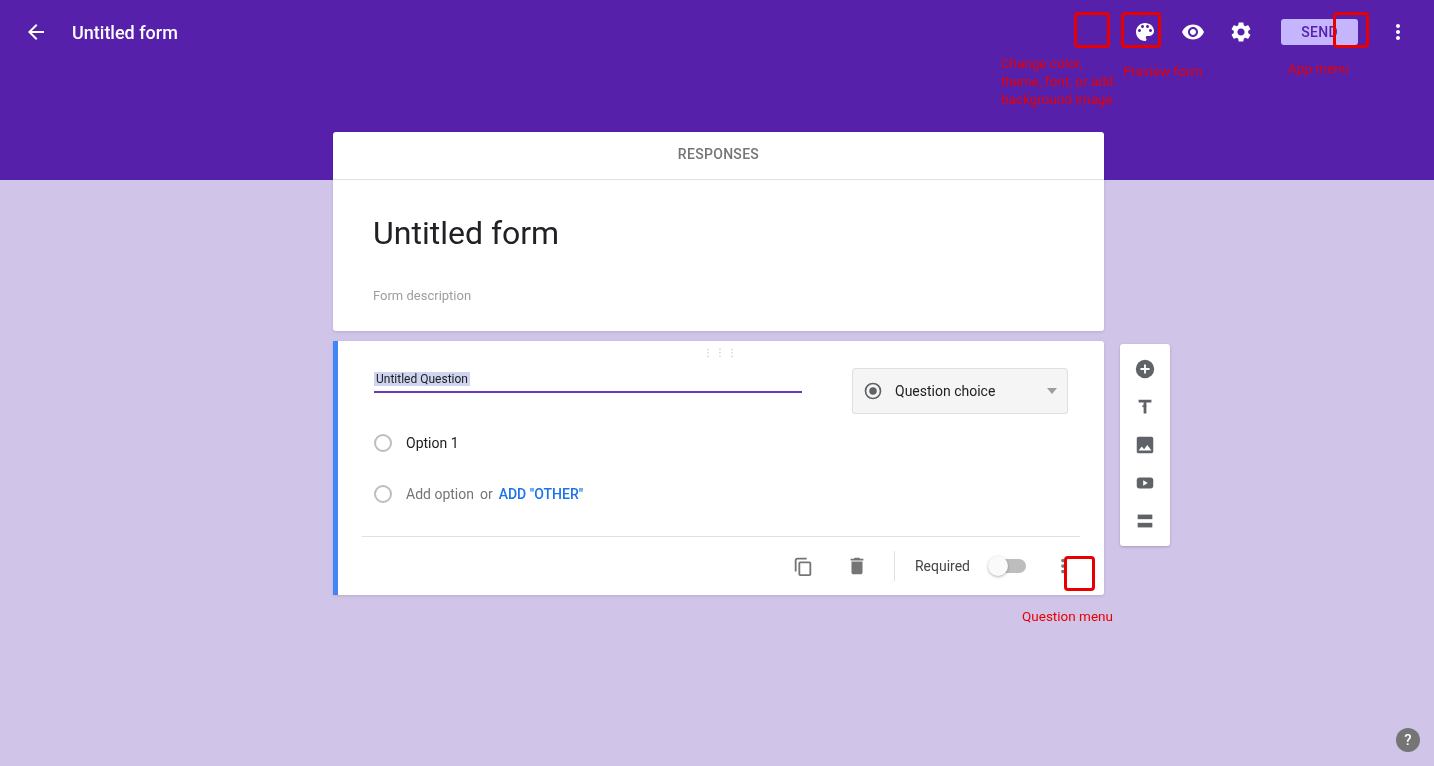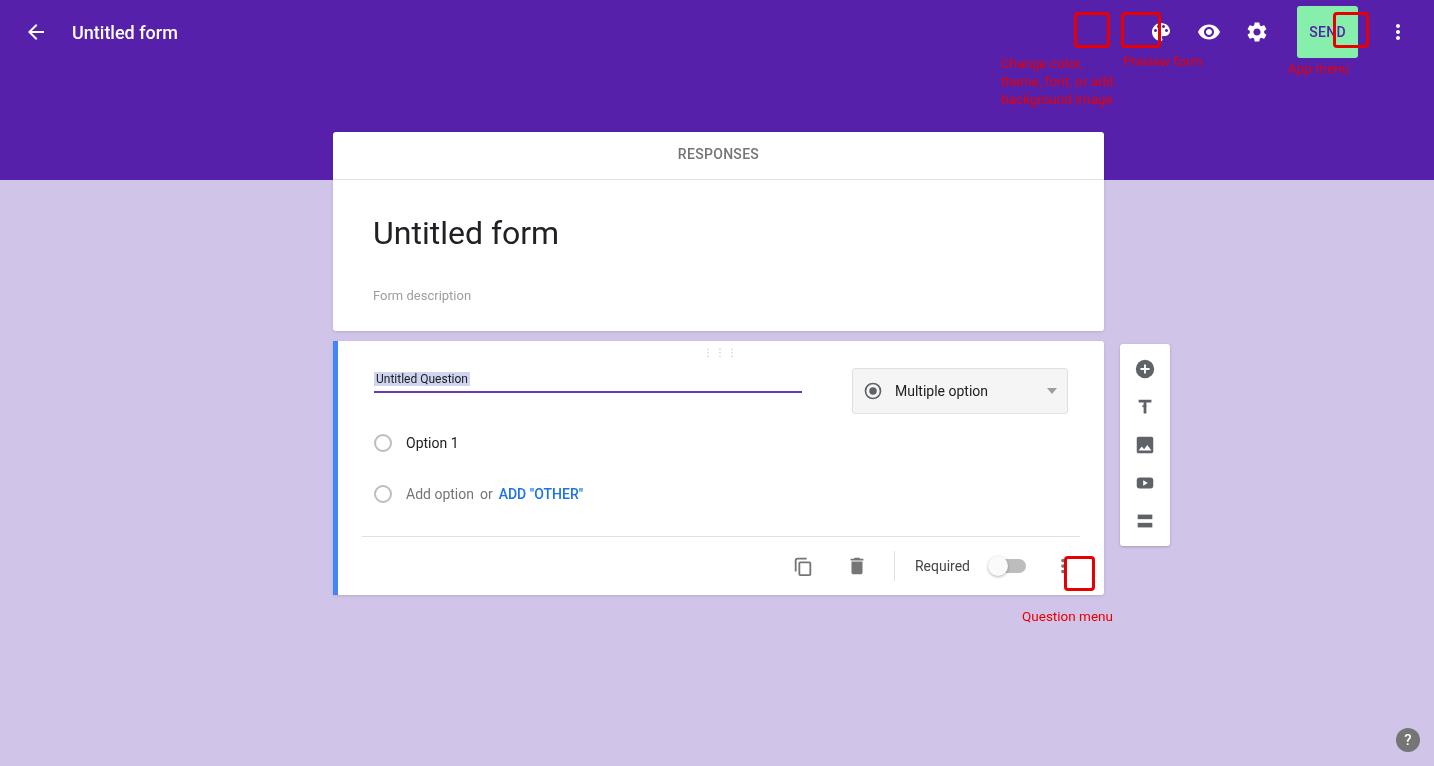--- a/index.html
+++ b/index.html
@@ -4,21 +4,21 @@
 <style>
 * { margin: 0; padding: 0; box-sizing: border-box; font-family: Roboto, Arial, sans-serif; }
 body { width: 1434px; height: 766px; background: #d1c4e9; overflow: hidden; position: relative; }
 .header-purple { background: #5620ab; height: 180px; width: 100%; position: relative; }
 .topbar { display: flex; align-items: center; height: 64px; padding: 0 16px; }
 .back-arrow { color: #fff; cursor: pointer; padding: 8px; margin-right: 16px; }
 .form-title-header { color: #fff; font-size: 18px; font-weight: 500; }
 .topbar-spacer { flex: 1; }
 .topbar-icons { display: flex; align-items: center; gap: 8px; }
 .icon-btn { color: #fff; padding: 8px; cursor: pointer; display: flex; align-items: center; justify-content: center; width: 40px; height: 40px; }
-.send-btn { background: #86efac; color: #5620ab; border: none; padding: 0 12px; height: 52px; font-size: 14px; font-weight: 500; border-radius: 3px; cursor: pointer; margin: 0 12px; letter-spacing: 0.3px; }
+.send-btn { background: #c4b5fd; color: #5620ab; border: none; padding: 0 20px; height: 26px; font-size: 14px; font-weight: 500; border-radius: 3px; cursor: pointer; margin: 0 12px; letter-spacing: 0.3px; }
 .red-box { border: 3px solid #e80000; border-radius: 4px; position: absolute; pointer-events: none; }
 .red-text { color: #e80000; font-size: 13.5px; font-weight: 400; position: absolute; line-height: 1.35; }
 .form-container { position: absolute; top: 132px; left: 333px; width: 771px; }
 .card { background: #fff; border-radius: 3px; box-shadow: 0 1px 3px rgba(0,0,0,0.12); }
 .tabs { display: flex; justify-content: center; border-bottom: 1px solid #e0e0e0; height: 48px; }
 .tab { padding: 0 20px; display: flex; align-items: center; font-size: 14px; font-weight: 500; letter-spacing: 0.3px; cursor: pointer; color: #757575; border-bottom: 3px solid transparent; }
 .tab.active { color: #673ab7; border-bottom-color: #673ab7; }
 .title-section { padding: 30px 40px 24px; }
 .form-title-input { font-size: 32px; color: #202124; border: none; outline: none; width: 100%; font-weight: 400; padding: 4px 0; }
 .form-desc { font-size: 13px; color: #9e9e9e; margin-top: 28px; padding: 4px 0; }
@@ -82,21 +82,21 @@
           </svg>
       </div>
     </div>
   </div>
 </div>
 
 <div class="red-box" style="top:12px; left:1074px; width:36px; height:36px;"></div>
 <div class="red-box" style="top:12px; left:1121px; width:40px; height:36px;"></div>
 <div class="red-box" style="top:12px; left:1333px; width:36px; height:36px;"></div>
 <div class="red-text" style="top:54px; left:1001px; width:118px;">Change color, theme, font, or add background image</div>
-<div class="red-text" style="top:52px; left:1123px;">Preview form</div>
+<div class="red-text" style="top:62px; left:1123px;">Preview form</div>
 <div class="red-text" style="top:59px; left:1288px;">App menu</div>
 
 <div class="form-container">
   <div class="card">
     <div class="tabs">
       <div class="tab">RESPONSES</div>
     </div>
     <div class="title-section">
       <input class="form-title-input" value="Untitled form" style="">
       <div class="form-desc">Form description</div>
@@ -109,21 +109,21 @@
     </div>
     <div class="question-row">
       <div class="question-input-wrap">
         <span class="question-text">Untitled Question</span>
       </div>
       <div class="type-select">
         <svg width="20" height="20" viewBox="0 0 24 24">
             <circle cx="12" cy="12" r="9" fill="none" stroke="#5f6368" stroke-width="2"></circle>
             <circle cx="12" cy="12" r="4.5" fill="#5f6368"></circle>
           </svg>
-        <span class="type-label">Multiple option</span>
+        <span class="type-label">Question choice</span>
         <svg width="10" height="6" viewBox="0 0 10 6" fill="#9e9e9e">
             <path d="M0 0l5 6 5-6z"></path>
           </svg>
       </div>
     </div>
     <div class="options">
       <div class="option-row">
         <div class="radio-empty"></div>
         <span class="option-text">Option 1</span>
       </div>

